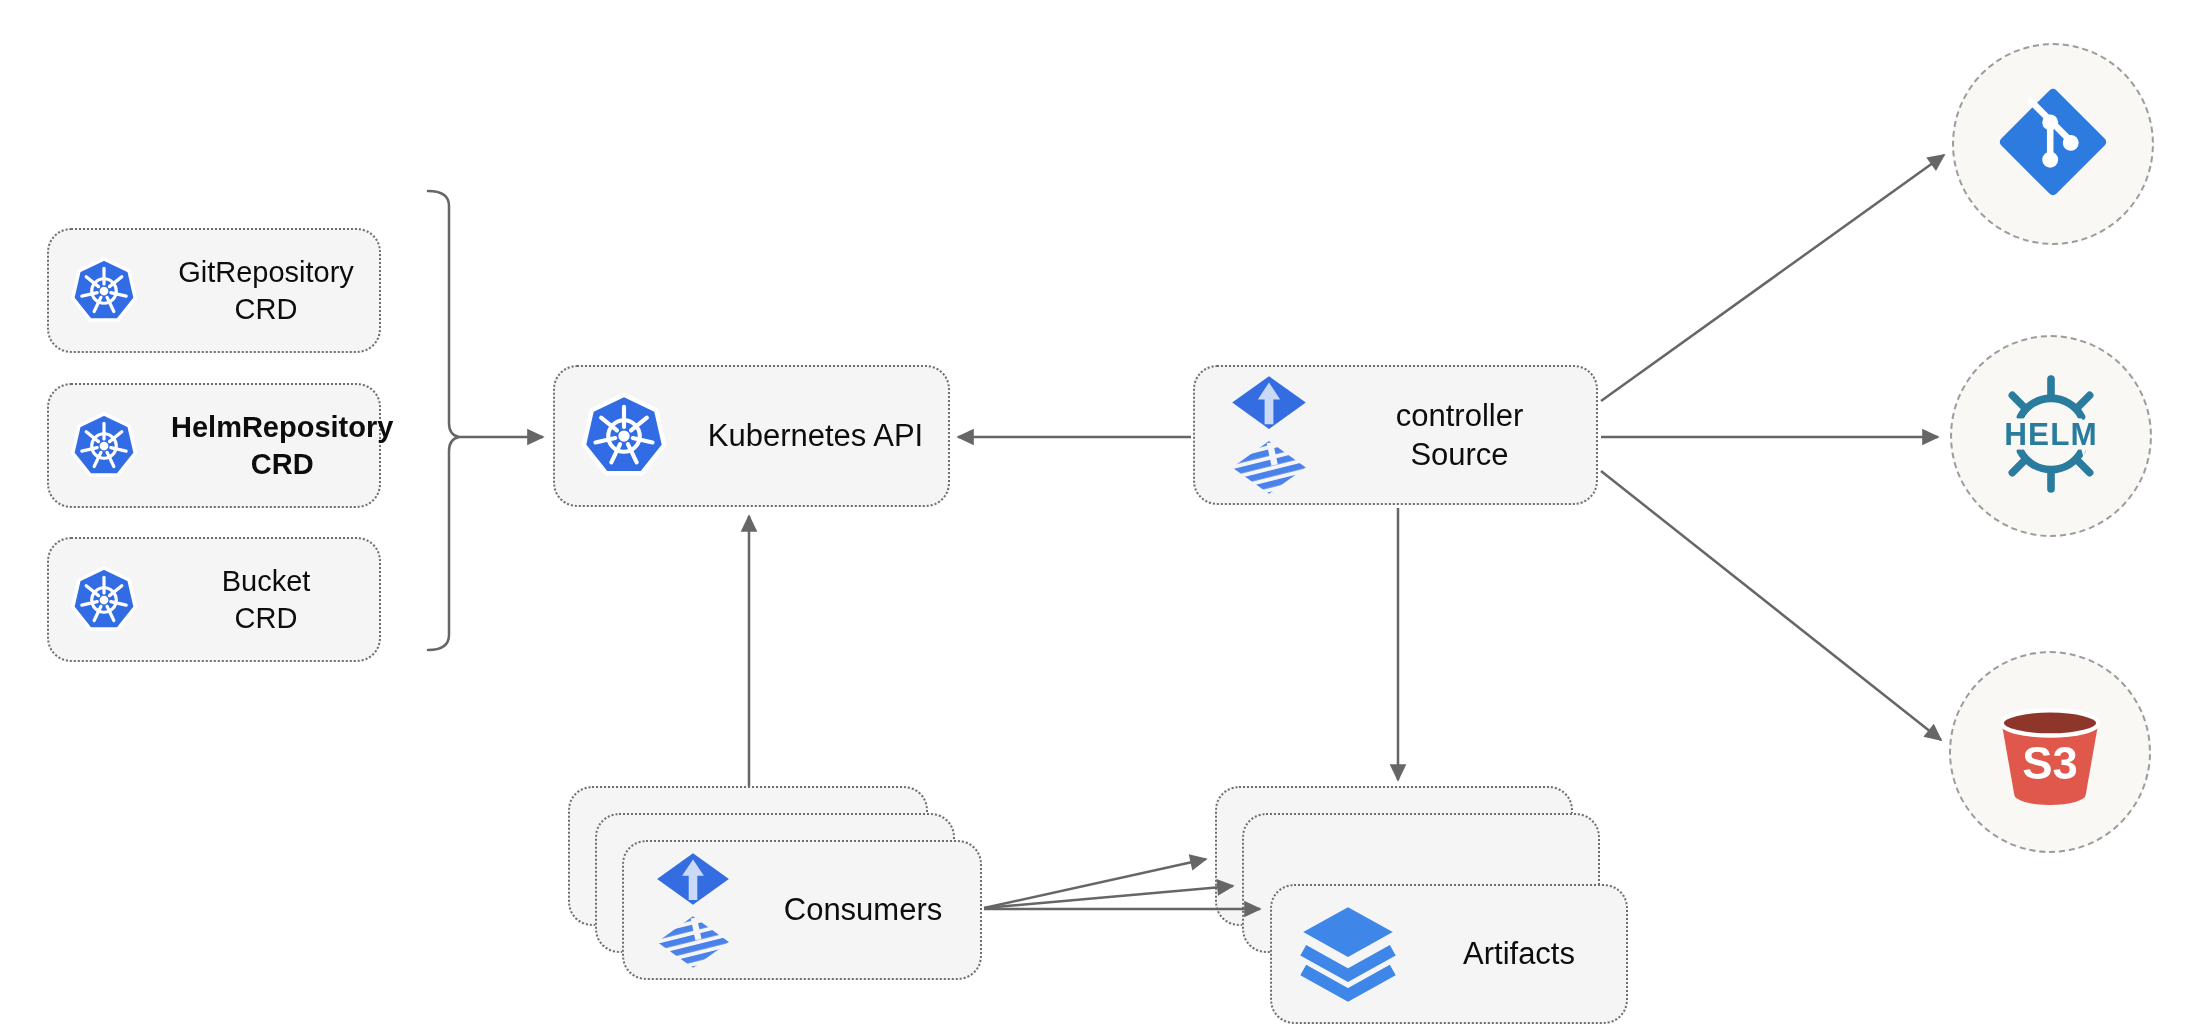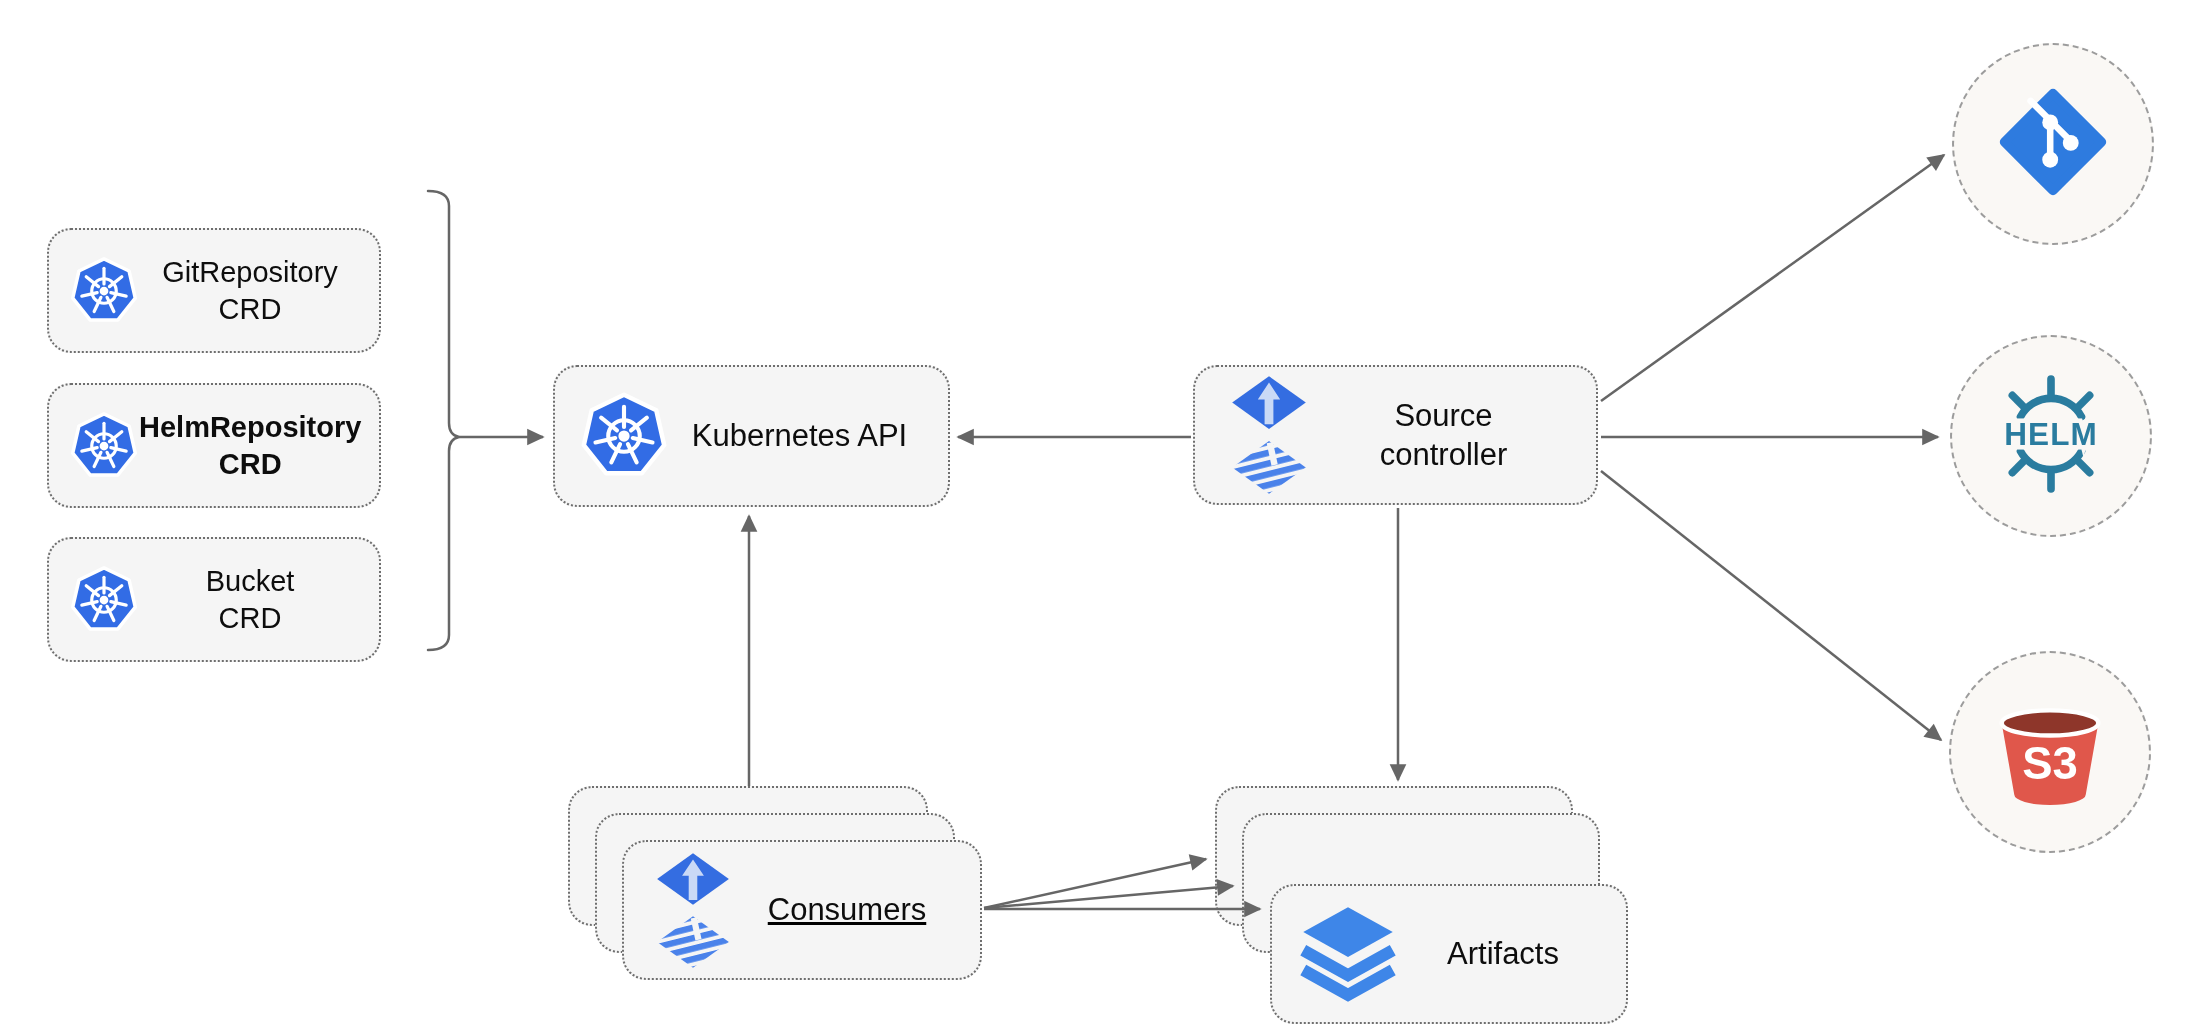--- a/index.html
+++ b/index.html
@@ -4,21 +4,21 @@
 <style>
   html,body{margin:0;padding:0;}
   body{
     width:2196px;height:1030px;position:relative;background:#ffffff;
     font-family:"Liberation Sans", sans-serif;overflow:hidden;
   }
   
   .node{
     position:absolute;box-sizing:border-box;
     background:#f5f5f5;border:2.5px dotted #6e6e6e;border-radius:24px;
-    display:flex;align-items:center;
+    display:flex;align-items:center;gap:32px;
   }
   .node .icon-wrap{flex:0 0 auto;display:flex;align-items:center;justify-content:center;}
   .node .label{
     flex:1 1 auto;text-align:center;color:#0d0d0d;
     font-size:31px;line-height:1.26;padding-right:18px;white-space:nowrap;
   }
   .crd .label{font-size:29px;}
   .stack-back{z-index:1;}
   .stack-mid{z-index:2;}
   .stack-front{z-index:3;}
@@ -154,28 +154,28 @@
   </div>
 </div>
 
 <div class="node" style="left:1193px;top:365px;width:405px;height:140px;">
   <span class="icon-wrap" style="margin-left:34px;">
     <svg width="80" height="124">
         <use href="#sym-flux"></use>
       </svg>
   </span>
   <div class="label">
+    <div>controller</div>
     <div>Source</div>
-    <div>controller</div>
   </div>
 </div>
 
 <div class="node stack-back" style="left:568px;top:786px;width:360px;height:140px;"></div>
 <div class="node stack-mid" style="left:595px;top:813px;width:360px;height:140px;"></div>
-<div class="node stack-front" style="left:622px;top:840px;width:360px;height:140px;text-decoration:underline;">
+<div class="node stack-front" style="left:622px;top:840px;width:360px;height:140px;">
   <span class="icon-wrap" style="margin-left:30px;">
     <svg width="78" height="121">
         <use href="#sym-flux"></use>
       </svg>
   </span>
   <div class="label">
     <div>Consumers</div>
   </div>
 </div>
 

